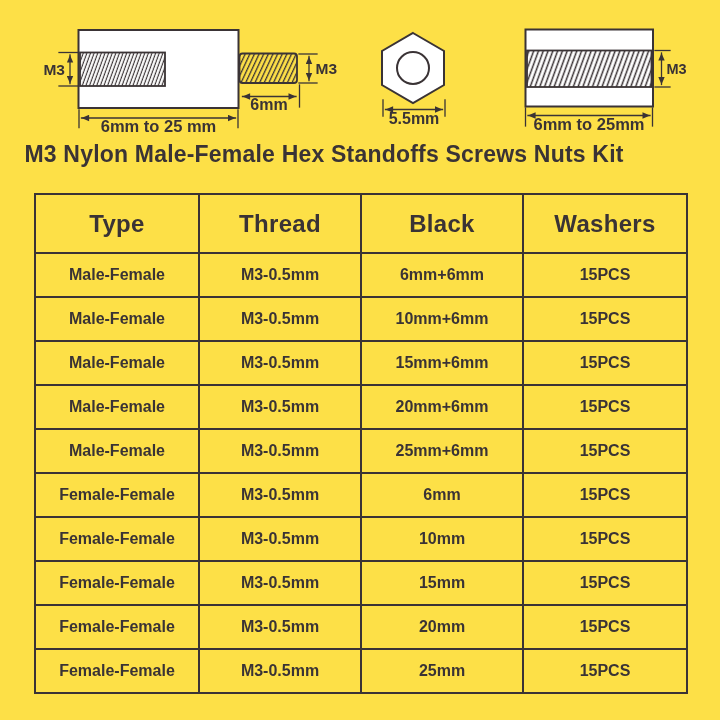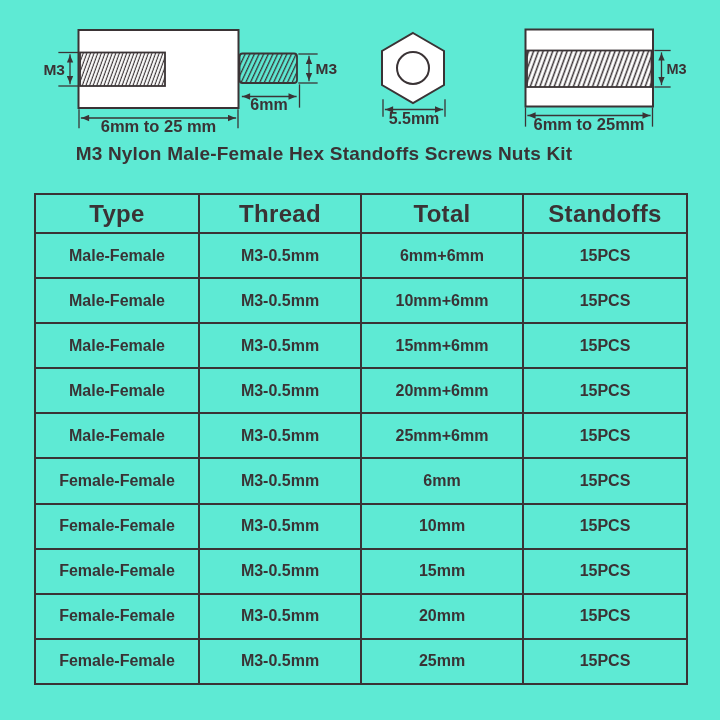--- a/index.html
+++ b/index.html
@@ -1,20 +1,20 @@
 <!DOCTYPE html>
 <html><head>
 <meta charset="utf-8">
 <style>
   html, body { margin: 0; padding: 0; background: #ffffff; }
   .stage {
     position: relative;
     width: 720px;
     height: 720px;
-    background: #5eead4;
+    background: #fde047;
     font-family: "Liberation Sans", "DejaVu Sans", sans-serif;
     color: #3a3335;
     overflow: hidden;
   }
   .drawings-svg {
     position: absolute;
     top: 0; left: 0;
     width: 720px; height: 142px;
     display: block;
   }
@@ -22,37 +22,37 @@
     font-family: "Liberation Sans", "DejaVu Sans", sans-serif;
     font-weight: bold;
     fill: #3a3335;
   }
   .title-block {
     position: absolute;
     top: 144px; left: 0;
     width: 648px;
     text-align: center;
     font-weight: bold;
-    font-size: 19px;
+    font-size: 23px;
     line-height: 20.5px;
     letter-spacing: 0.2px;
     color: #3a3335;
   }
   table.spec-table {
     position: absolute;
     left: 34px; top: 193px;
     width: 652px; height: 492px;
     border-collapse: collapse;
     table-layout: fixed;
   }
   .spec-table th, .spec-table td {
     border: 2px solid #3a3335;
     text-align: center;
     vertical-align: middle;
-    padding: 2px;
+    padding: 12px;
     font-weight: bold;
     color: #3a3335;
     white-space: nowrap;
     overflow: hidden;
   }
   .spec-table th { font-size: 24px; height: 33px; letter-spacing: 0.3px; }
   .spec-table td { font-size: 16px; letter-spacing: 0; }
   col.c-type { width: 164px; }
   col.c-thread { width: 162px; }
   col.c-size { width: 162px; }
@@ -140,22 +140,22 @@
     <colgroup>
       <col class="c-type">
         <col class="c-thread">
         <col class="c-size">
         <col class="c-qty">
     </colgroup>
     <thead>
       <tr>
         <th>Type</th>
         <th>Thread</th>
-        <th>Total</th>
-        <th>Standoffs</th>
+        <th>Black</th>
+        <th>Washers</th>
       </tr>
     </thead>
     <tbody>
         <tr>
           <td>Male-Female</td>
           <td>M3-0.5mm</td>
           <td>6mm+6mm</td>
           <td>15PCS</td>
         </tr>
         <tr>

